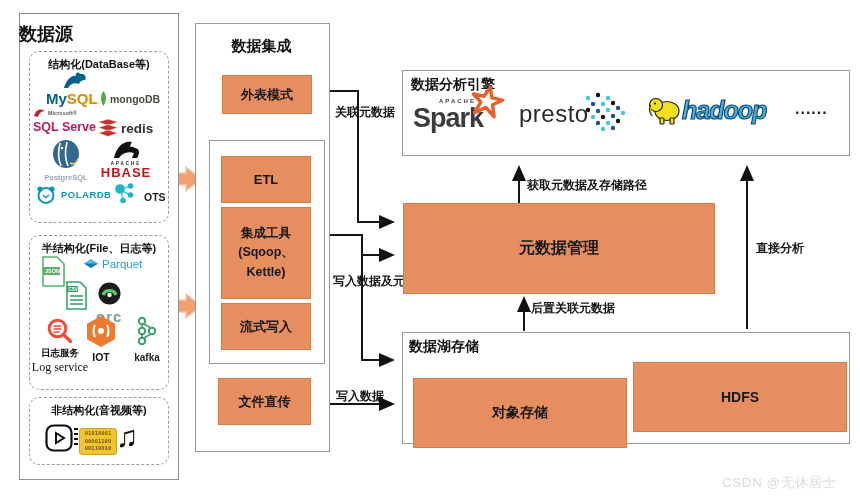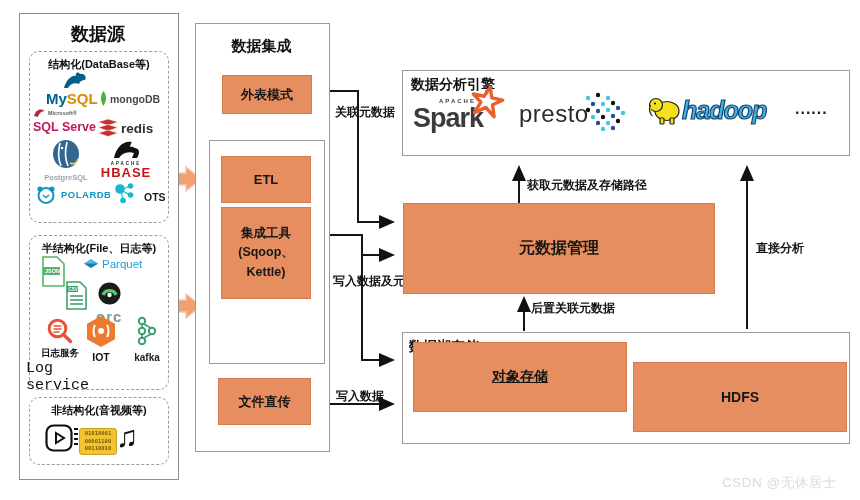--- a/index.html
+++ b/index.html
@@ -47,21 +47,21 @@
   </svg>
 
   <div class="lbl" style="left:335px;top:104px;">关联元数据</div>
   <div class="lbl" style="left:333px;top:273px;">写入数据及元数据</div>
   <div class="lbl" style="left:336px;top:388px;">写入数据</div>
   <div class="lbl" style="left:527px;top:177px;">获取元数据及存储路径</div>
   <div class="lbl" style="left:531px;top:300px;">后置关联元数据</div>
   <div class="lbl" style="left:756px;top:240px;">直接分析</div>
 
   <div class="panel" style="left:19px;top:13px;width:158px;height:465px;"></div>
-  <div class="ttl" style="left:19px;top:22px;width:158px;text-align:center;font-size:18px;">数据源</div>
+  <div class="ttl" style="left:19px;top:22px;width:158px;text-align:left;font-size:18px;">数据源</div>
 
   <div class="dgroup" style="left:29px;top:51px;width:138px;height:170px;">
     <div class="gtitle">结构化(DataBase等)</div>
   </div>
   <svg class="abs" style="left:62px;top:71px;" width="27" height="19" viewBox="0 0 27 19">
     <path d="M2 17 C4 9,10 4,14 5 C13 2,16 0,18 3 C22 2,25 6,23 9 C20 9,18 10,17 13 C13 11,8 13,6 17 Z" fill="#00618A"></path>
   </svg>
   <div class="abs row" style="left:46px;top:90px;font-size:15px;font-weight:bold;">
     <span style="color:#00618A;">My</span>
       <span style="color:#DD8A00;">SQL</span>
@@ -171,21 +171,21 @@
     <circle cx="11.5" cy="11.5" r="8.3" fill="none" stroke="#E8503A" stroke-width="3"></circle>
     <line x1="17.5" y1="17.5" x2="24.5" y2="24.5" stroke="#E8503A" stroke-width="3.4" stroke-linecap="round"></line>
     <g stroke="#E8503A" stroke-width="1.6" stroke-linecap="round">
       <line x1="8" y1="9" x2="15" y2="9"></line>
         <line x1="8" y1="12" x2="15" y2="12"></line>
         <line x1="8" y1="15" x2="13" y2="15"></line>
     </g>
   </svg>
   <div class="abs col" style="left:26px;top:347px;width:68px;">
     <span style="font-size:9.5px;font-weight:bold;color:#111;">日志服务</span>
-    <span style="font-size:15px;color:#111;font-family:Liberation Mono, monospace;">Log service</span>
+    <span style="font-size:12px;color:#111;font-family:Liberation Serif, serif;">Log service</span>
   </div>
   <svg class="abs" style="left:84px;top:314px;" width="34" height="34" viewBox="0 0 34 34">
     <polygon points="17,2 31,9.8 31,25.2 17,33 3,25.2 3,9.8" fill="#ED7B2F"></polygon>
     <circle cx="17" cy="17" r="3" fill="#fff"></circle>
     <path d="M11 11 C9 14,9 20,11 23" stroke="#fff" stroke-width="2" fill="none"></path>
     <path d="M23 11 C25 14,25 20,23 23" stroke="#fff" stroke-width="2" fill="none"></path>
   </svg>
   <div class="abs" style="left:84px;top:351px;width:34px;text-align:center;font-size:10.5px;font-weight:bold;color:#111;">IOT</div>
   <svg class="abs" style="left:136px;top:316px;" width="21" height="30" viewBox="0 0 21 30">
     <g fill="none" stroke="#3BA06F" stroke-width="1.6">
@@ -228,20 +228,23 @@
     <span>外表模式</span>
   </div>
   <div class="sgroup" style="left:209px;top:140px;width:114px;height:222px;"></div>
   <div class="obox" style="left:221px;top:156px;width:88px;height:45px;font-size:13px;">
     <span>ETL</span>
   </div>
   <div class="obox" style="left:221px;top:207px;width:88px;height:90px;font-size:12.5px;line-height:1.55;">
     <span>集成工具</span>
     <span>(Sqoop、</span>
     <span>Kettle)</span>
+  </div>
+  <div class="obox" style="left:221px;top:303px;width:88px;height:45px;font-size:13px;">
+    <span>流式写入</span>
   </div>
   <div class="obox" style="left:218px;top:378px;width:91px;height:45px;font-size:13px;">
     <span>文件直传</span>
   </div>
 
   <div class="panel" style="left:402px;top:70px;width:446px;height:84px;border-color:#9a9a9a;"></div>
   <div class="ttl" style="left:411px;top:76px;font-size:14px;">数据分析引擎</div>
   <div class="abs" style="left:413px;top:90px;width:92px;height:50px;">
     <span style="position:absolute;left:26px;top:8px;font-size:6px;letter-spacing:2px;font-weight:bold;color:#3C3A3E;">APACHE</span>
     <span style="position:absolute;left:0;top:13px;font-size:27px;font-weight:bold;color:#3C3A3E;letter-spacing:-1px;">Spark</span>
@@ -289,21 +292,21 @@
     <span style="font-size:25px;font-weight:bold;font-style:italic;color:#45B2E8;-webkit-text-stroke:1.2px #14466B;letter-spacing:-1px;">hadoop</span>
   </div>
   <div class="abs" style="left:795px;top:100px;font-size:16px;font-weight:bold;color:#222;letter-spacing:1px;">......</div>
 
   <div class="obox" style="left:403px;top:203px;width:310px;height:89px;font-size:16px;">
     <span>元数据管理</span>
   </div>
 
   <div class="panel" style="left:402px;top:332px;width:446px;height:110px;border-color:#9a9a9a;"></div>
   <div class="ttl" style="left:409px;top:338px;font-size:14px;">数据湖存储</div>
-  <div class="obox" style="left:413px;top:342px;width:212px;height:68px;font-size:14px;text-decoration:underline;">
+  <div class="obox" style="left:413px;top:378px;width:212px;height:68px;font-size:14px;">
     <span>对象存储</span>
   </div>
   <div class="obox" style="left:633px;top:362px;width:212px;height:68px;font-size:14px;">
     <span>HDFS</span>
   </div>
 
   <div class="wm" style="left:722px;top:474px;">CSDN @无休居士</div>
 
 </div>
 

